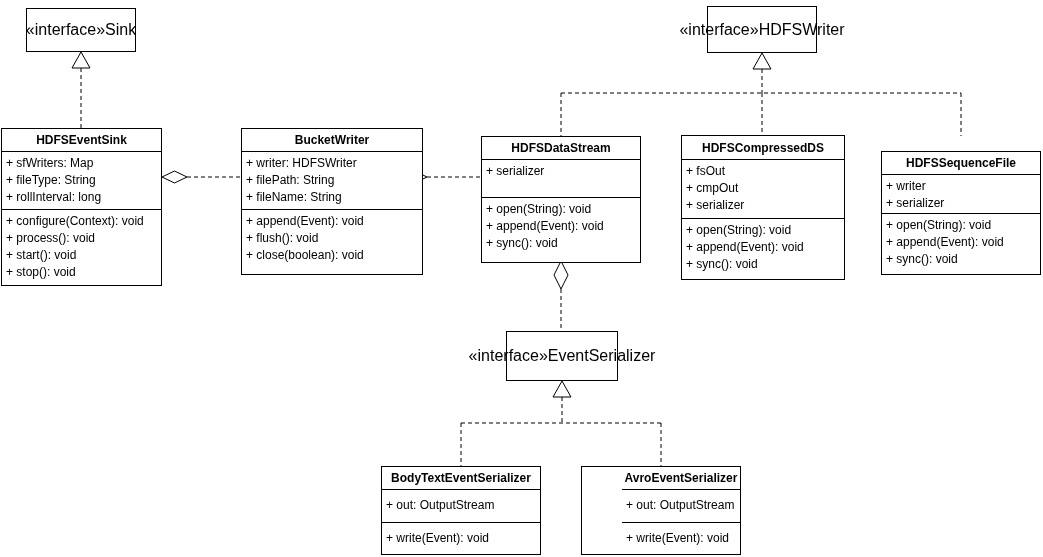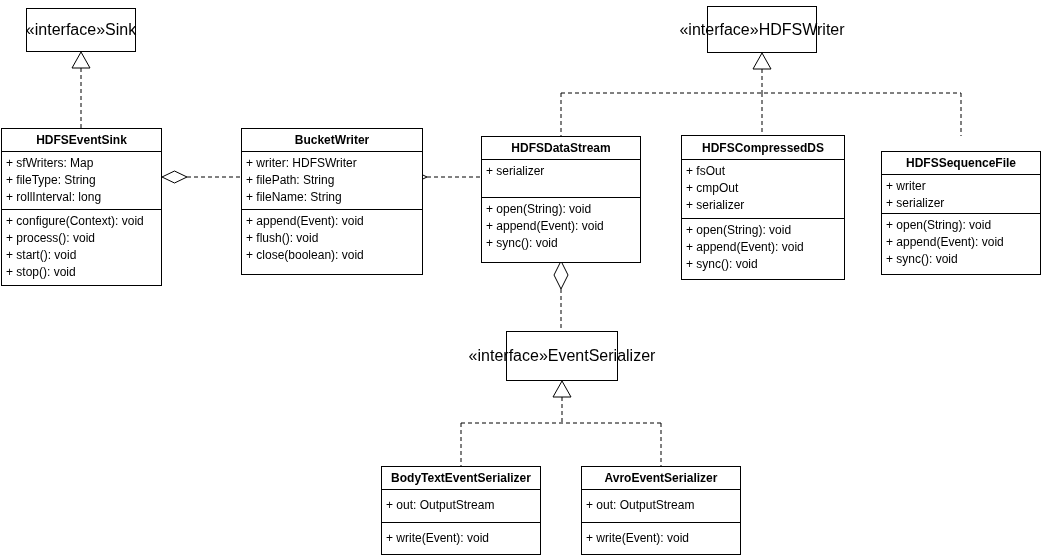--- a/index.html
+++ b/index.html
@@ -178,21 +178,21 @@
   <div class="uml-class" style="left:381px; top:466px; width:160px;">
     <div class="uml-title" style="height:22px;">BodyTextEventSerializer</div>
     <div class="uml-section" style="height:33px; padding-top:7px;">
       <div class="member">+ out: OutputStream</div>
     </div>
     <div class="uml-section" style="height:32px; padding-top:7px;">
       <div class="member">+ write(Event): void</div>
     </div>
   </div>
 
-  <div class="uml-class" style="left:581px; top:466px; width:160px;">
+  <div class="uml-class" style="left:581px; top:466px; width:160px;padding-left:40px;">
     <div class="uml-title" style="height:22px;">AvroEventSerializer</div>
     <div class="uml-section" style="height:33px; padding-top:7px;">
       <div class="member">+ out: OutputStream</div>
     </div>
     <div class="uml-section" style="height:32px; padding-top:7px;">
       <div class="member">+ write(Event): void</div>
     </div>
   </div>
 
 </div>

